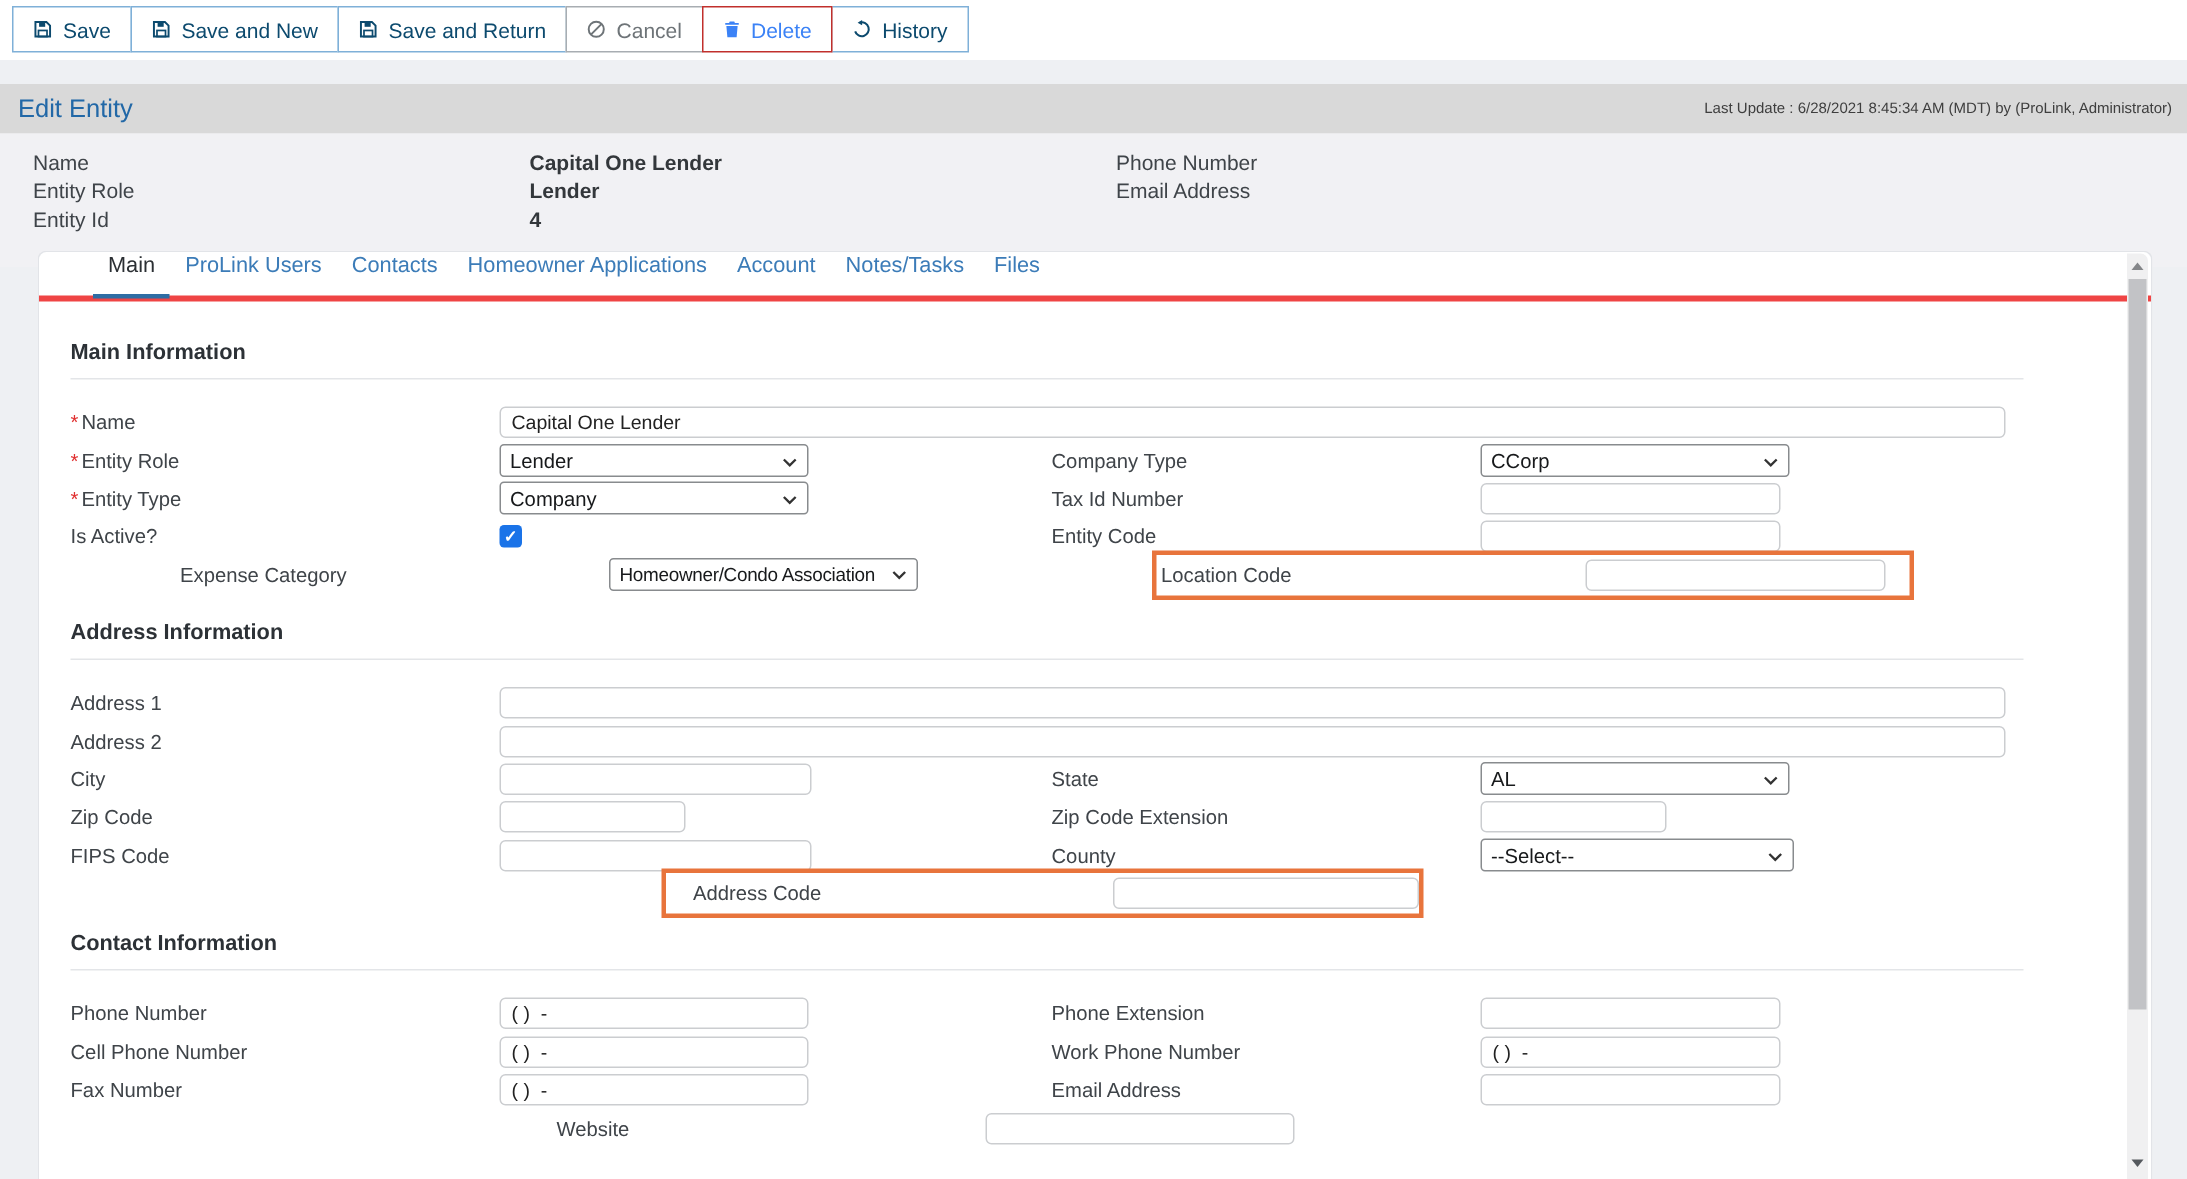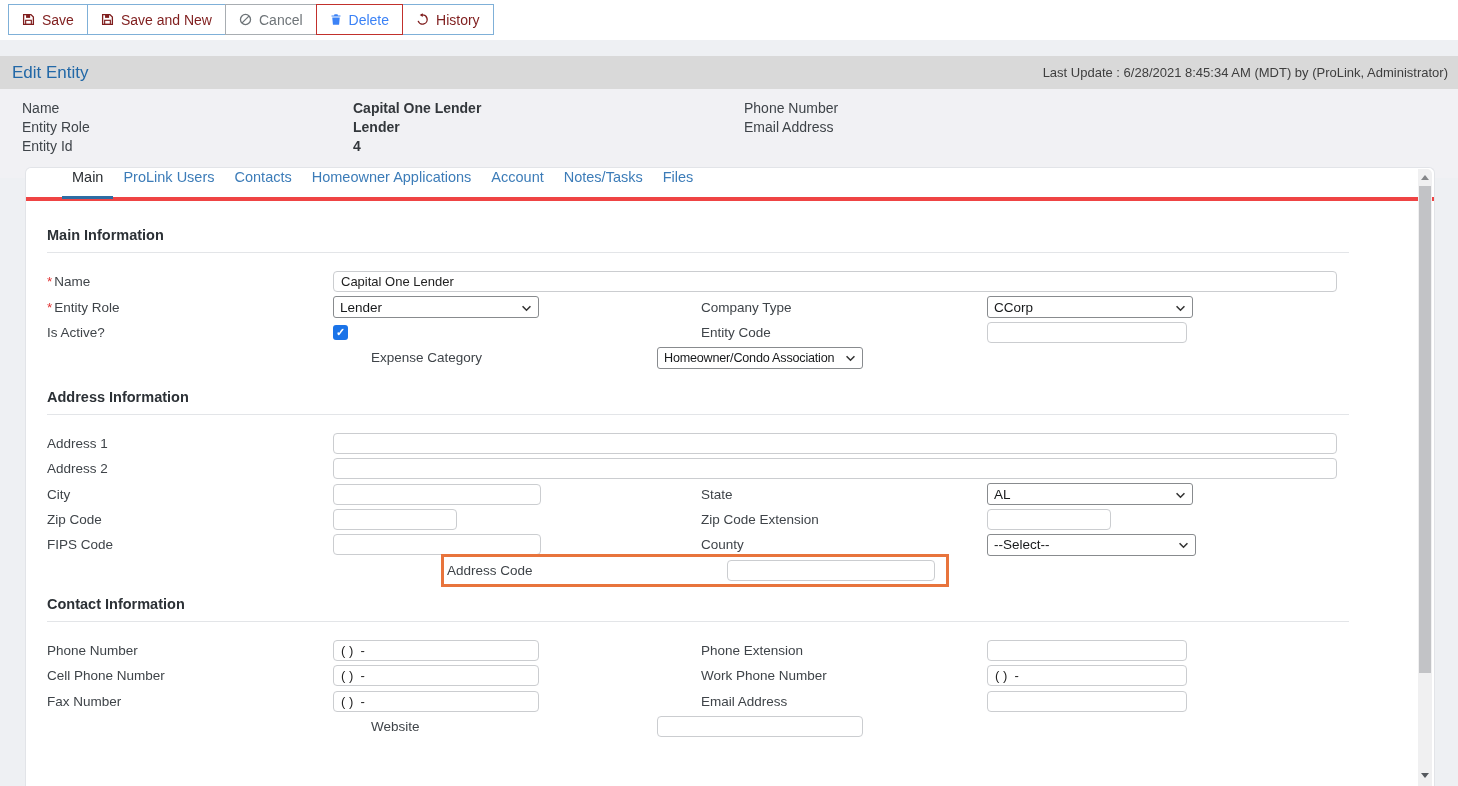--- a/index.html
+++ b/index.html
@@ -3,32 +3,32 @@
 <meta charset="utf-8">
 <style>
   * { margin:0; padding:0; box-sizing:border-box; }
   html,body { width:1458px; height:786px; overflow:hidden; }
   body { font-family:"Liberation Sans",sans-serif; background:#eef0f3; position:relative; }
 
   
   .toolbar { height:40px; background:#fff; padding:4px 0 0 8px; }
   .btn-group { display:inline-flex; }
   .btn { display:inline-flex; align-items:center; gap:7px; height:31px; padding:0 13px;
-         background:#fff; border:1px solid #7fb0d8; font-size:14px; color:#7f1d1d;
+         background:#fff; border:1px solid #7fb0d8; font-size:14px; color:#0c4a6e;
          margin-left:-1px; cursor:pointer; font-family:"Liberation Sans",sans-serif; }
   .btn:first-child { margin-left:0; }
   .btn svg { display:block; }
   .btn-cancel { color:#6e7478; border-color:#a8adb2; }
   .btn-delete { color:#3b82f6; border-color:#c1302c; position:relative; z-index:1; }
 
   
   .header-bar { margin-top:16px; height:33px; background:#d9d9d9; display:flex;
                 align-items:center; justify-content:space-between; padding:0 10px 0 12px; }
   .page-title { font-size:17px; color:#2268a7; }
-  .last-update { font-size:13px; color:#3e3e3e; }
+  .last-update { font-size:10px; color:#3e3e3e; }
 
   
   .summary { height:89px; background:#f1f1f4; display:flex; padding:10px 0 0 22px;
              font-size:14px; color:#3f4449; line-height:19px; }
   .sum-col1 { width:331px; }
   .sum-col2 { width:391px; font-weight:bold; color:#33373b; }
   .sum-col3 { flex:1; }
 
   
   .panel { position:absolute; left:25px; right:23px; top:167px; bottom:0;
@@ -62,21 +62,21 @@
          font-size:13.5px; color:#17191b; cursor:pointer; flex-shrink:0; }
   .sel-tight { font-size:12.6px; letter-spacing:-0.2px; }
   .w-county { width:209px; }
   .chk { width:15px; height:15px; background:#1a73e8; border-radius:3px; color:#fff;
          font-size:11px; display:flex; align-items:center; justify-content:center; cursor:pointer; }
   .chk::after { content:"✓"; font-weight:bold; }
 
   
   .hl { display:flex; align-items:center; border:3px solid #e8743c; height:33px; width:508px;
         flex-shrink:0; }
-  .hl-left { margin-left:-6px; padding-left:3px; }
+  .hl-left { margin-left:-6px; padding-left:18px; }
   .hl-left .lbl { width:280px; }
   .hl-right { margin-left:-6px; padding-left:3px; }
   .hl-right .lbl2 { width:283px; }
 
   .sec-gap2 { margin-top:18px; }
   .sec-gap3 { margin-top:13px; }
 
   
   .sb { position:absolute; top:1px; right:2px; bottom:0; width:14px; background:#f0f0f1;
         border-radius:0 5px 0 0; }
@@ -108,20 +108,30 @@
     <button class="btn">
       <span>
           <svg width="13" height="13" viewBox="0 0 16 16">
             <path d="M2 2 h9 l3 3 v9 h-12 z" fill="none" stroke="currentColor" stroke-width="1.6"></path>
             <rect x="5" y="2.5" width="5" height="3.5" fill="currentColor"></rect>
             <rect x="4.5" y="9" width="7" height="5" fill="none" stroke="currentColor" stroke-width="1.4"></rect>
           </svg>
         </span>
       <span>Save and New</span>
     </button>
+    <button class="btn">
+      <span>
+          <svg width="13" height="13" viewBox="0 0 16 16">
+            <path d="M2 2 h9 l3 3 v9 h-12 z" fill="none" stroke="currentColor" stroke-width="1.6"></path>
+            <rect x="5" y="2.5" width="5" height="3.5" fill="currentColor"></rect>
+            <rect x="4.5" y="9" width="7" height="5" fill="none" stroke="currentColor" stroke-width="1.4"></rect>
+          </svg>
+        </span>
+      <span>Save and Return</span>
+    </button>
     <button class="btn btn-cancel">
       <span>
           <svg width="13" height="13" viewBox="0 0 16 16">
             <circle cx="8" cy="8" r="6.2" fill="none" stroke="currentColor" stroke-width="1.6"></circle>
             <line x1="3.8" y1="12.2" x2="12.2" y2="3.8" stroke="currentColor" stroke-width="1.6"></line>
           </svg>
         </span>
       <span>Cancel</span>
     </button>
     <button class="btn btn-delete">
@@ -205,20 +215,35 @@
         <div class="fld2">
           <div class="sel">
             <span>CCorp</span>
             <span><svg width="11" height="7" viewBox="0 0 12 8">
                   <path d="M1.5 1.5 L6 6 L10.5 1.5" fill="none" stroke="#333" stroke-width="1.8"></path>
                 </svg></span>
           </div>
         </div>
       </div>
 
+      <div class="frow">
+        <div class="lbl"><span class="req">*</span><span>Entity Type</span></div>
+        <div class="fld">
+          <div class="sel">
+            <span>Company</span>
+            <span><svg width="11" height="7" viewBox="0 0 12 8">
+                  <path d="M1.5 1.5 L6 6 L10.5 1.5" fill="none" stroke="#333" stroke-width="1.8"></path>
+                </svg></span>
+          </div>
+        </div>
+        <div class="lbl2">Tax Id Number</div>
+        <div class="fld2">
+          <input class="txt w-c2" value="" style="">
+        </div>
+      </div>
 
       <div class="frow">
         <div class="lbl">Is Active?</div>
         <div class="fld">
           <div class="chk"></div>
         </div>
         <div class="lbl2">Entity Code</div>
         <div class="fld2">
           <input class="txt w-c2" value="" style="">
         </div>
@@ -226,20 +251,24 @@
 
       <div class="frow">
         <div class="lbl">Expense Category</div>
         <div class="fld">
           <div class="sel sel-tight">
             <span>Homeowner/Condo Association</span>
             <span><svg width="11" height="7" viewBox="0 0 12 8">
                   <path d="M1.5 1.5 L6 6 L10.5 1.5" fill="none" stroke="#333" stroke-width="1.8"></path>
                 </svg></span>
           </div>
+        </div>
+        <div class="hl hl-right">
+          <div class="lbl2">Location Code</div>
+          <input class="txt w-c2" value="" style="">
         </div>
       </div>
     </div>
 
     <div class="section-title sec-gap2">Address Information</div>
     <div class="rows">
 
       <div class="frow">
         <div class="lbl">Address 1</div>
         <div class="fld-wide">

